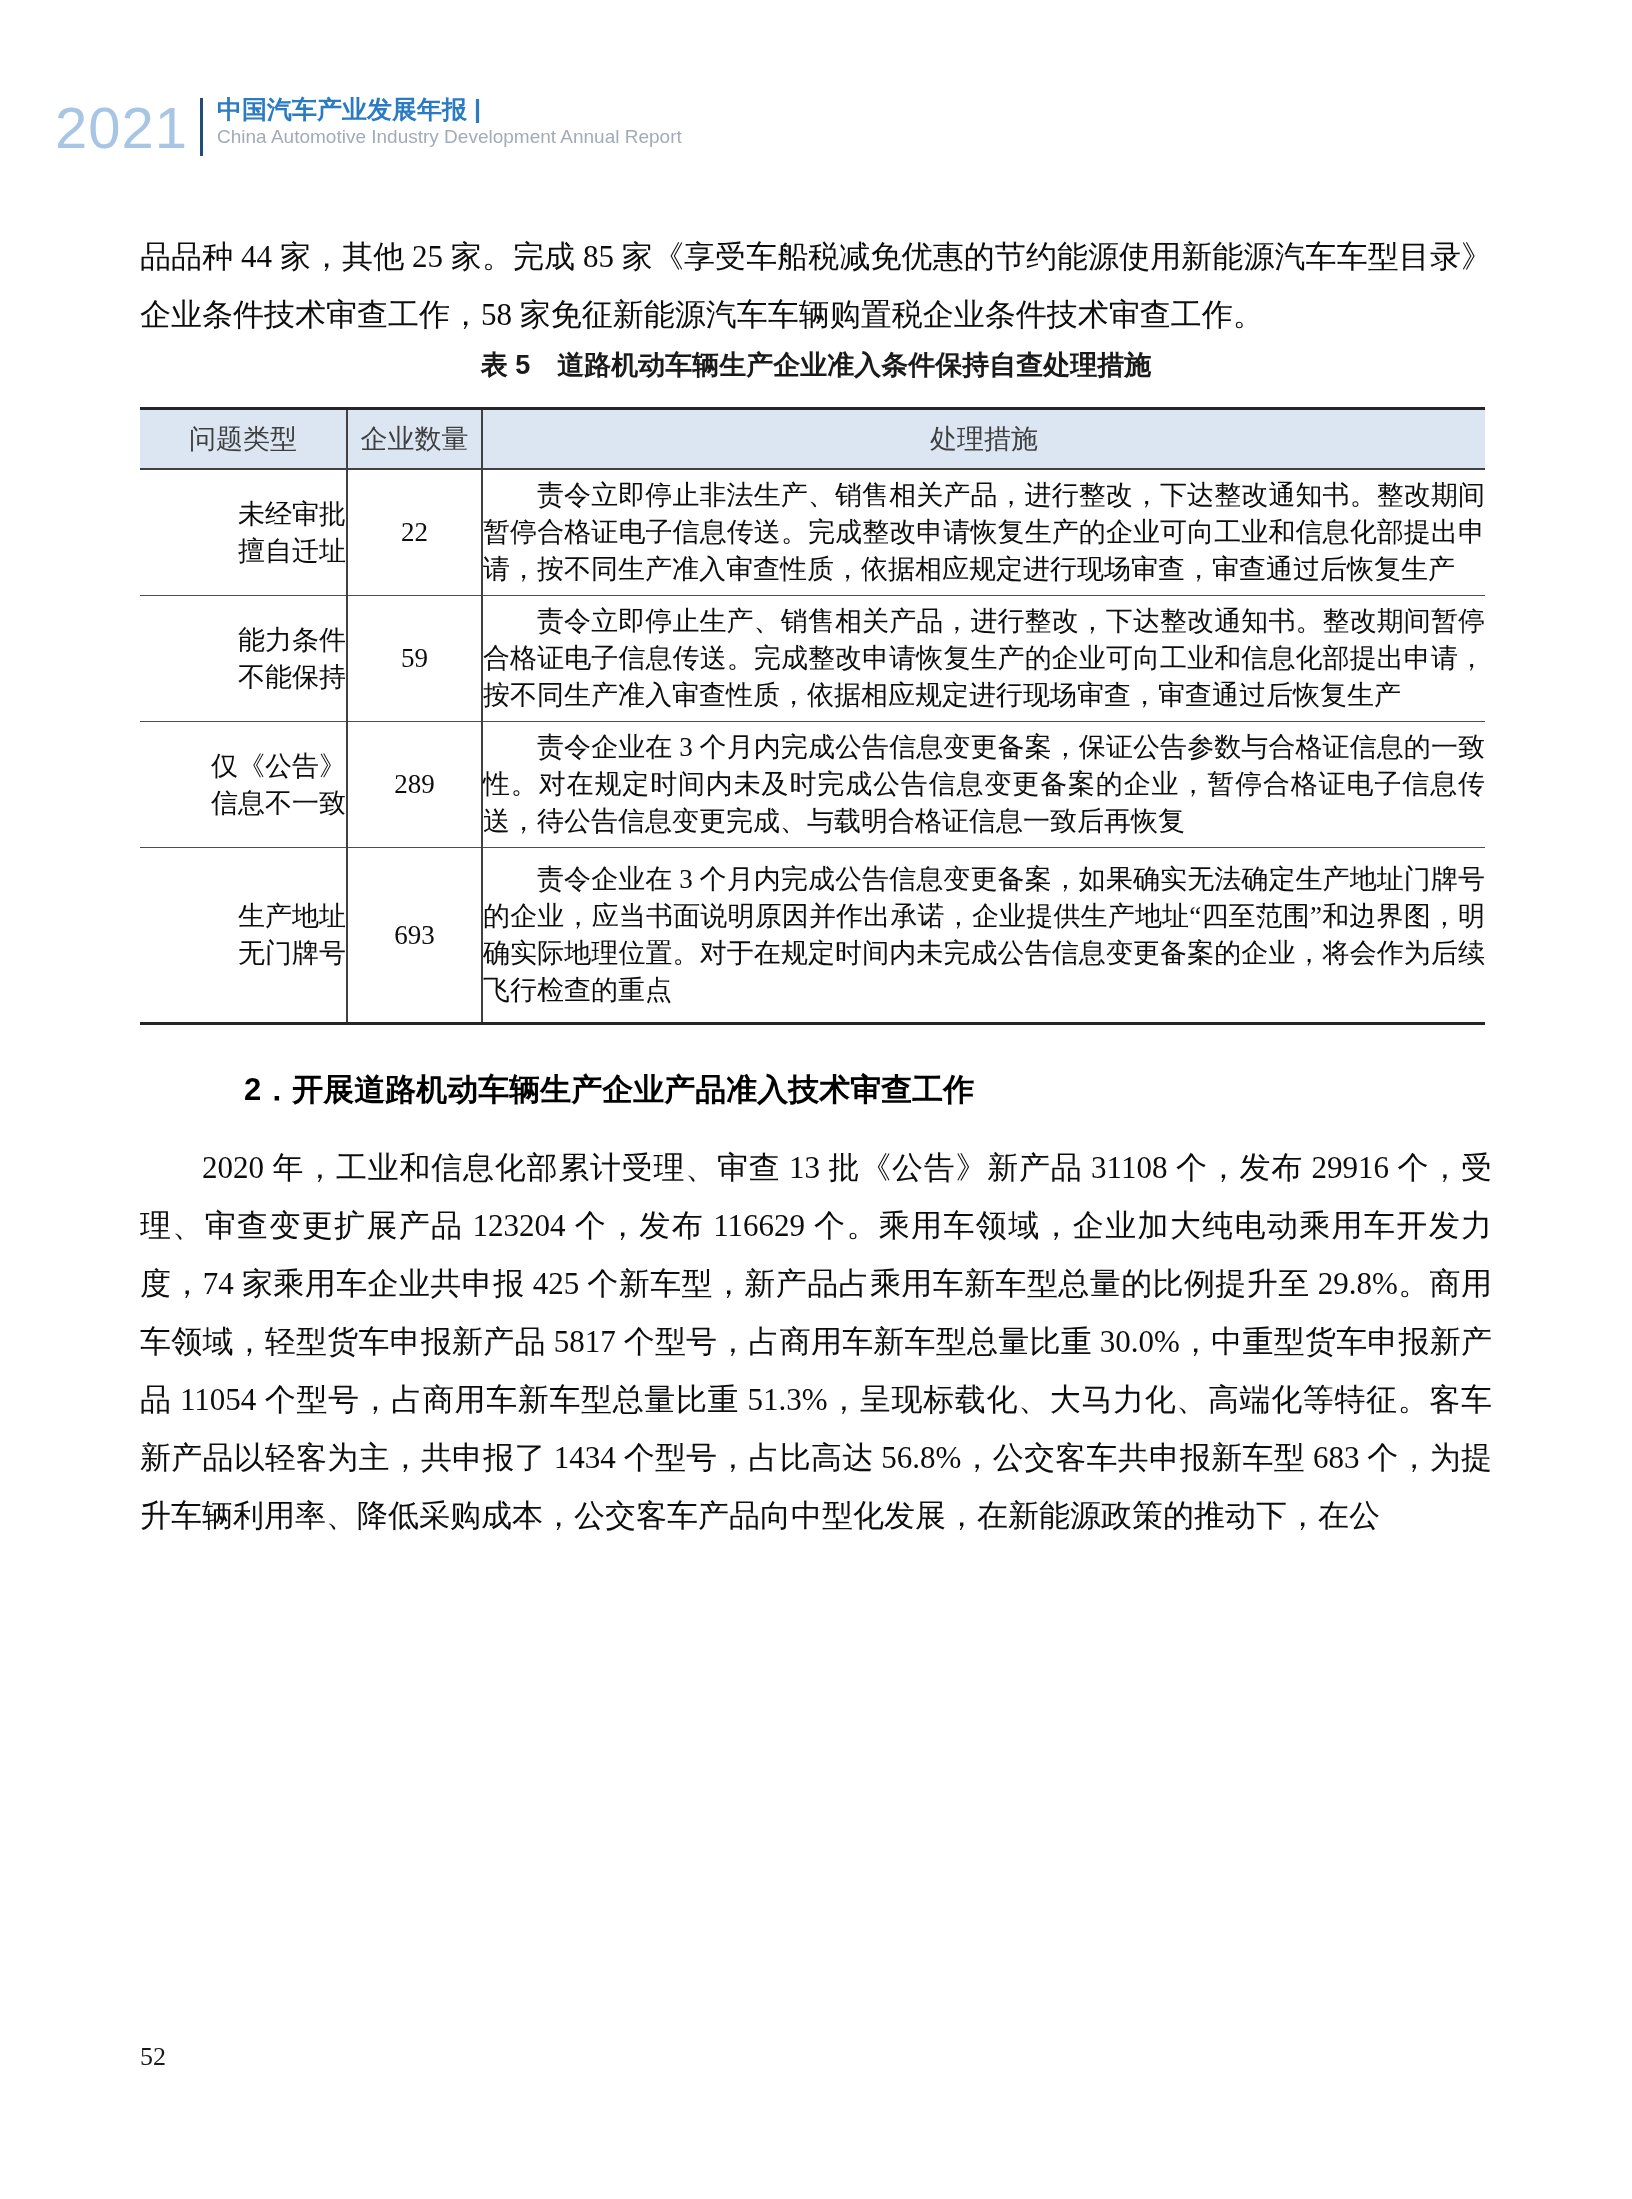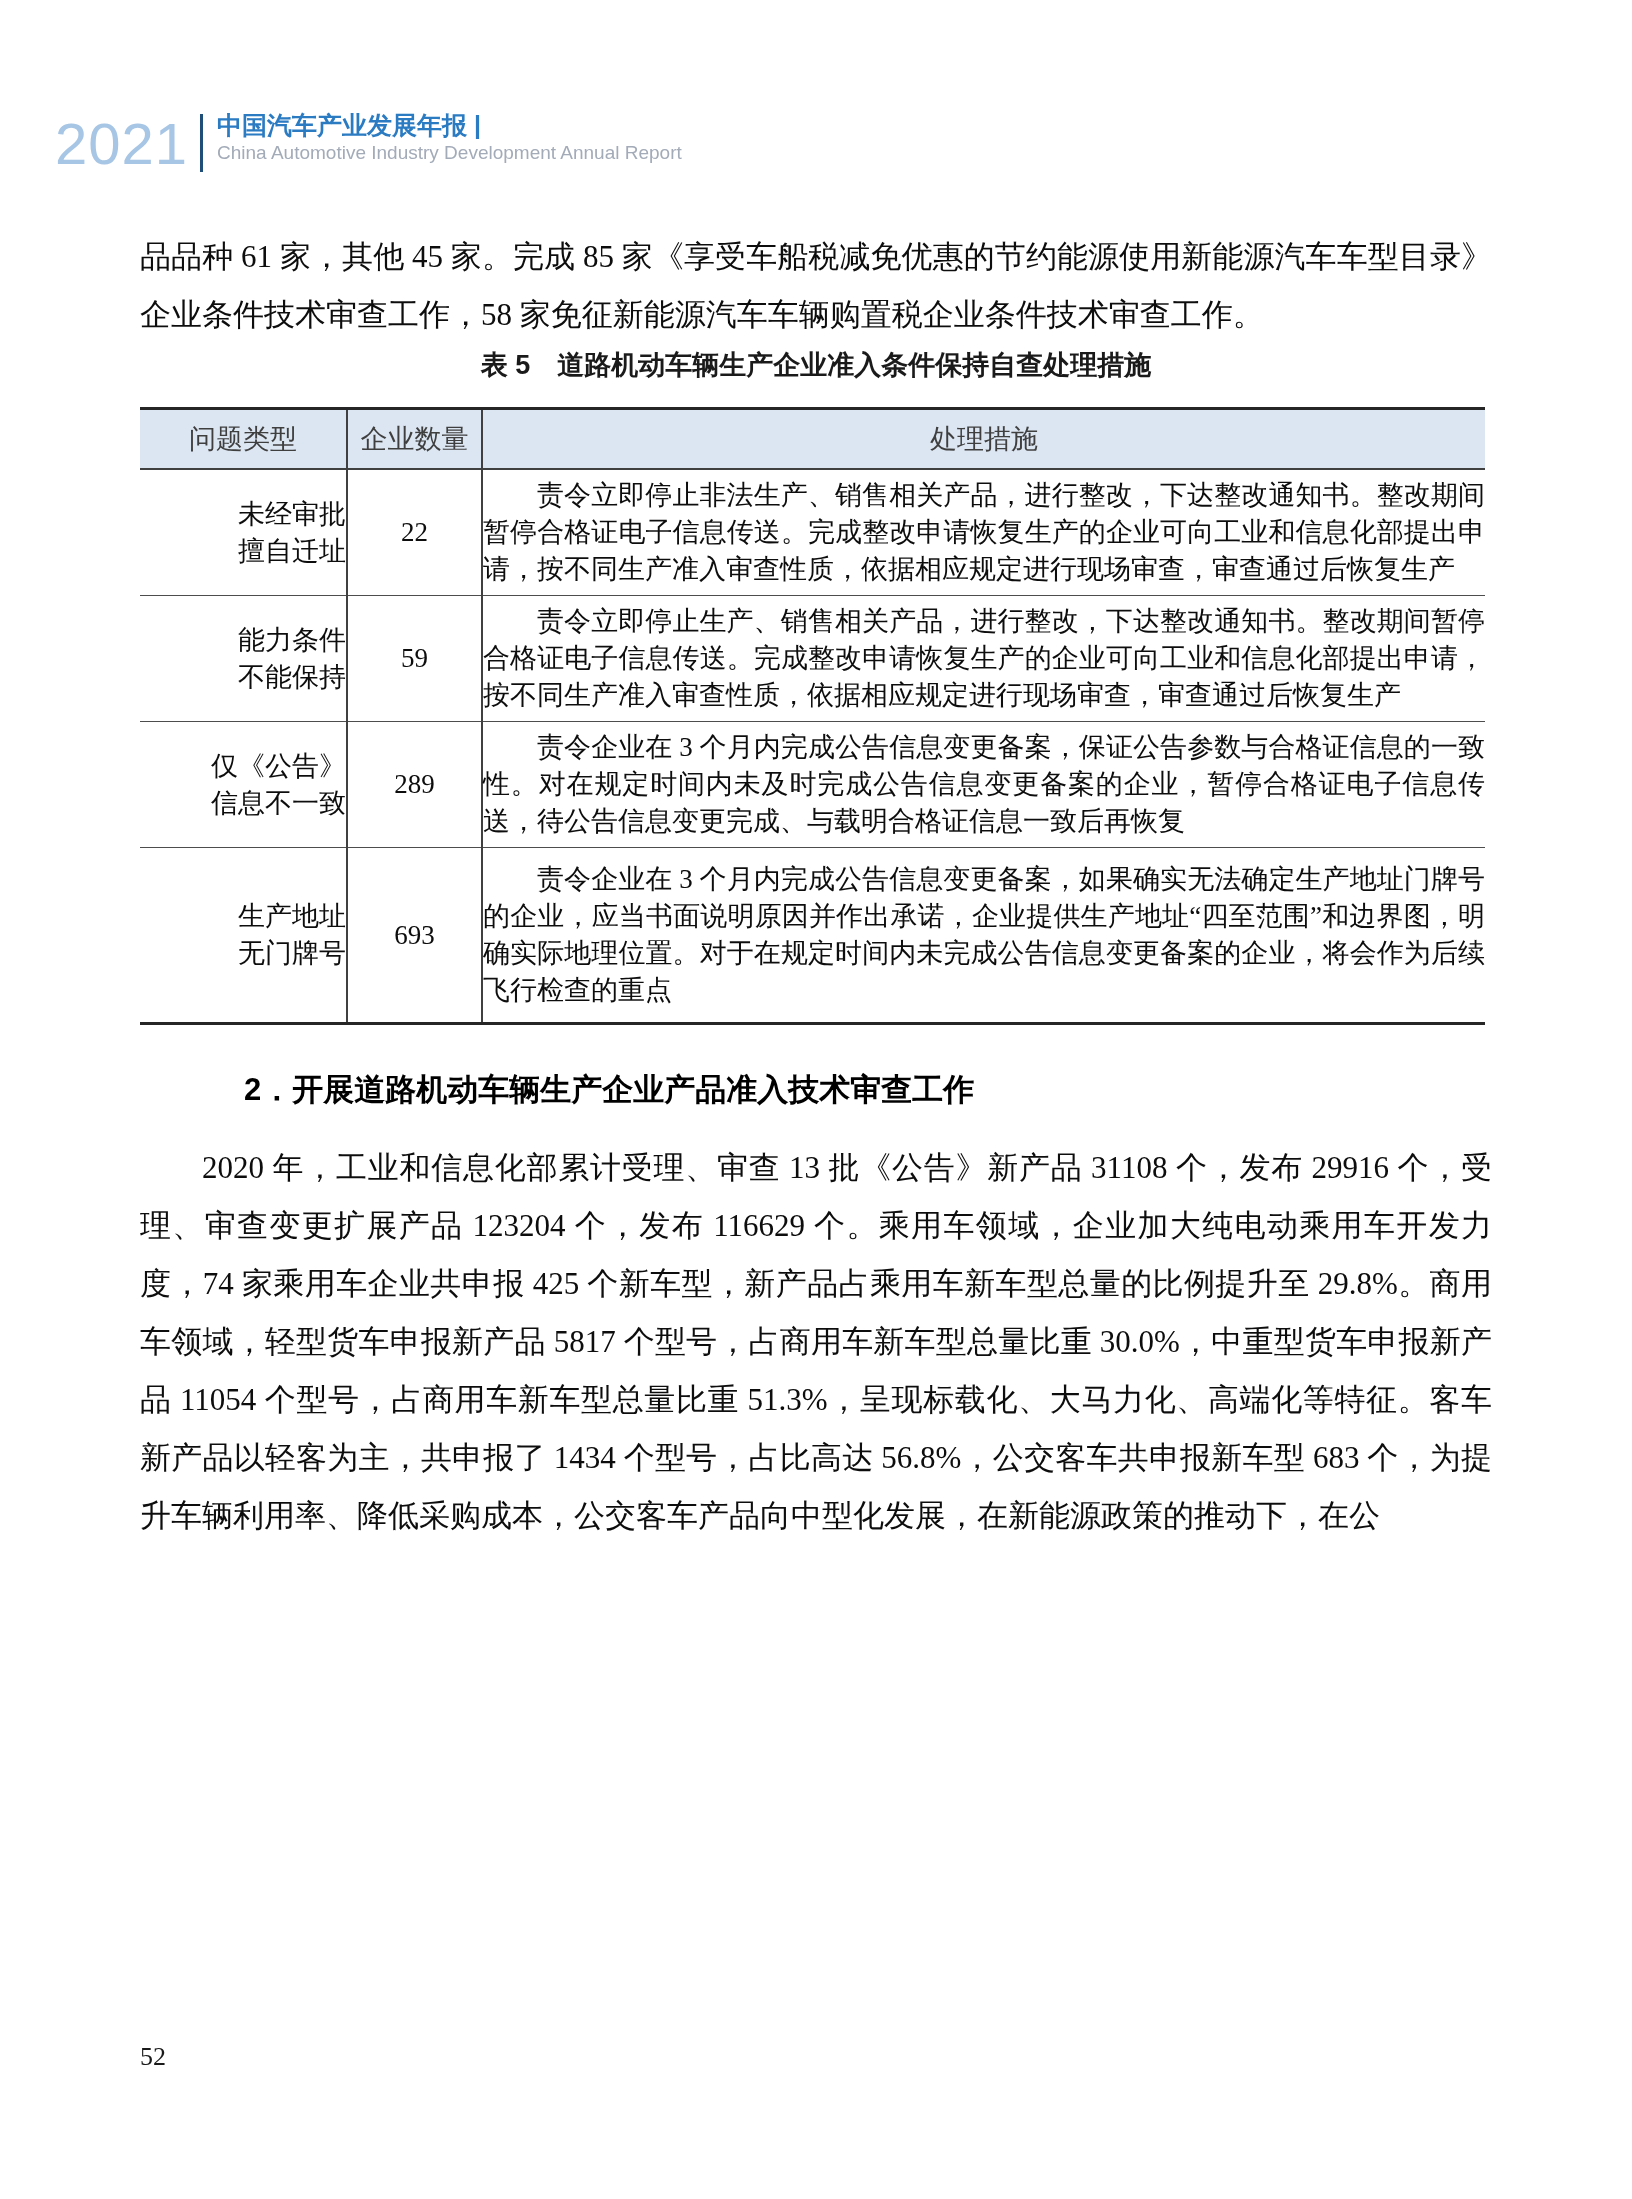--- a/index.html
+++ b/index.html
@@ -6,21 +6,21 @@
   .page{
     position:relative;
     width:1632px;height:2199px;
     background:#ffffff;
     overflow:hidden;
     font-family:"Liberation Serif","DejaVu Serif",serif;
     color:#111;
   }
   
   .masthead{
-    position:absolute;top:110px;left:55px;
+    position:absolute;top:94px;left:55px;
     display:flex;align-items:flex-start;
   }
   .year{
     font-family:"Liberation Sans","DejaVu Sans",sans-serif;
     font-size:58px;line-height:56px;
     font-weight:400;
     color:#a7c5e4;
     letter-spacing:1px;
     margin-top:6px;
   }
@@ -131,21 +131,21 @@
     <span class="year">2021</span>
     <span class="mast-divider"></span>
     <div class="titles">
       <div class="title-cn">中国汽车产业发展年报 |</div>
       <div class="title-en">China Automotive Industry Development Annual Report</div>
     </div>
   </header>
 
   <main class="content">
 
-    <p class="body-par no-indent">品品种 61 家，其他 45 家。完成 85 家《享受车船税减免优惠的节约能源使用新能源汽车车型目录》企业条件技术审查工作，58 家免征新能源汽车车辆购置税企业条件技术审查工作。</p>
+    <p class="body-par no-indent">品品种 44 家，其他 25 家。完成 85 家《享受车船税减免优惠的节约能源使用新能源汽车车型目录》企业条件技术审查工作，58 家免征新能源汽车车辆购置税企业条件技术审查工作。</p>
 
 
     <div class="table-caption">表 5　道路机动车辆生产企业准入条件保持自查处理措施</div>
 
     <table class="data-table">
       <colgroup>
           <col class="c1">
           <col class="c2">
           <col class="c3">
         </colgroup>

